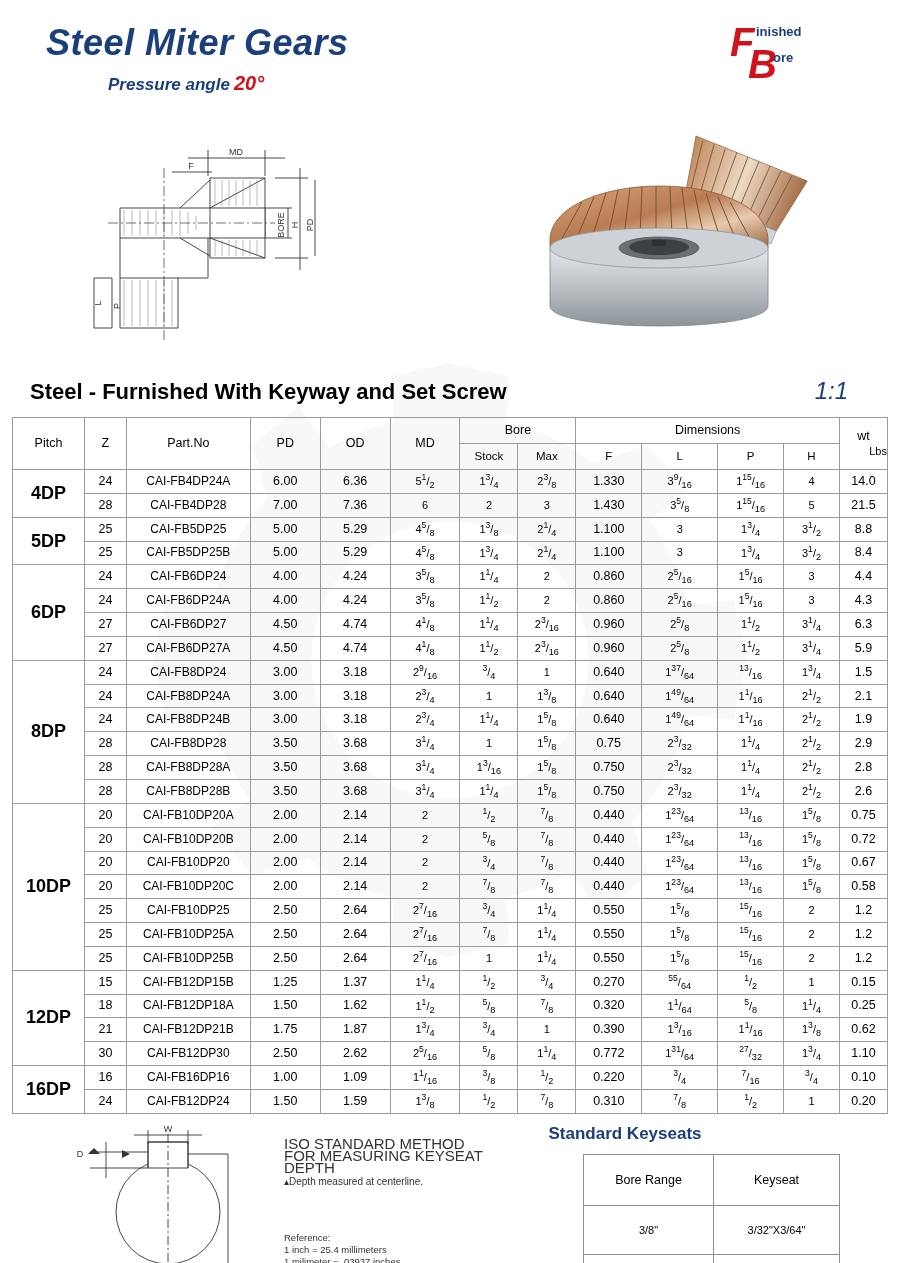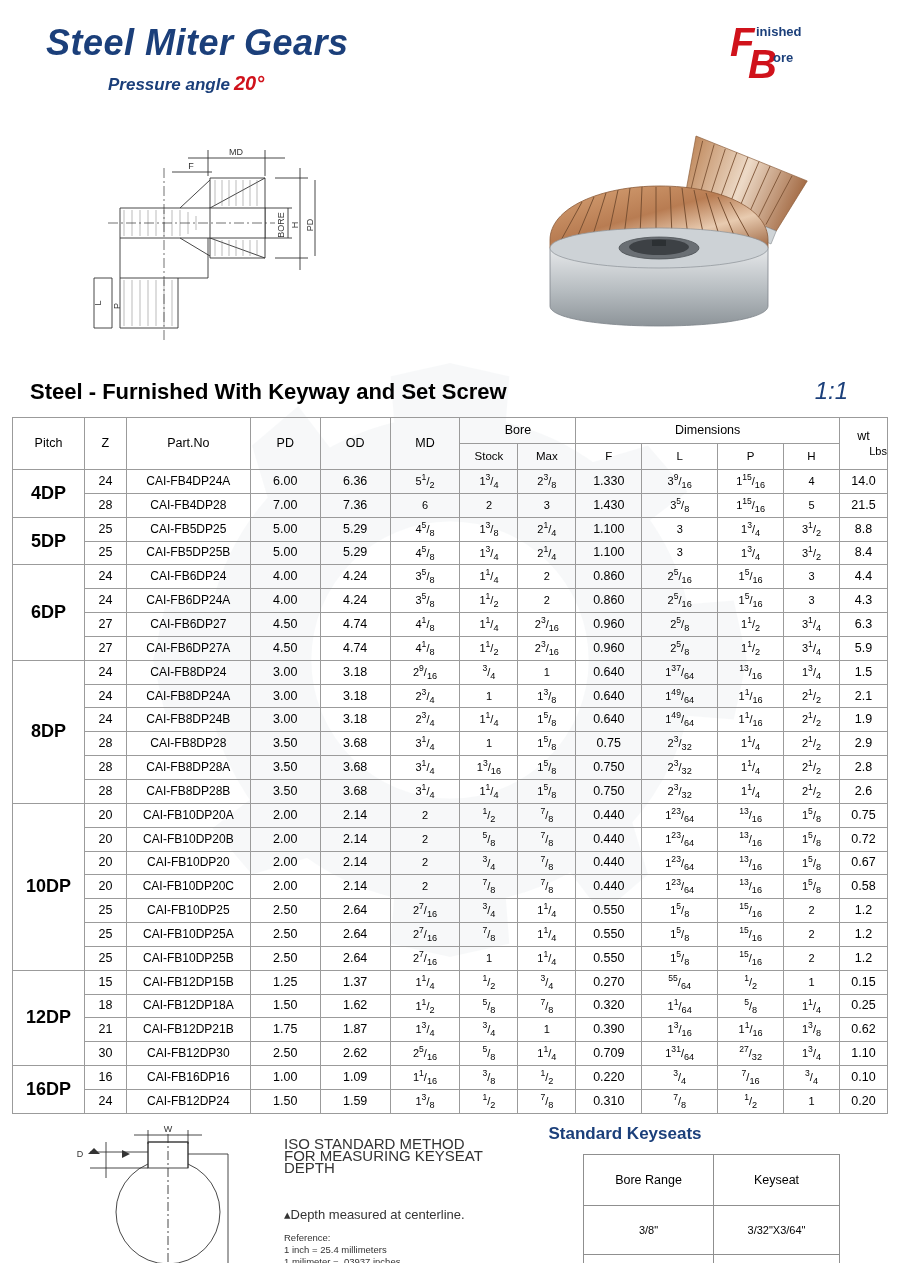--- a/index.html
+++ b/index.html
@@ -92,21 +92,21 @@
   col.c-stock{width:58px;} col.c-max{width:58px;}
   col.c-f{width:66px;} col.c-l{width:76px;} col.c-p{width:66px;} col.c-h{width:56px;}
   col.c-wt{width:48px;}
 
   
   .bottom { position:relative; height:210px; margin-top:10px; }
   .keyseat-dwg { position:absolute; left:60px; top:0; }
   .iso-text {
     position:absolute; left:284px; top:14px; font-size:15px; line-height:12px; color:#333;
   }
-  .depth-note { position:absolute; left:284px; top:83px; font-size:13px; color:#333; }
+  .depth-note { position:absolute; left:284px; top:52px; font-size:10px; color:#333; }
   .ref-note { position:absolute; left:284px; top:108px; font-size:9.5px; line-height:12px; color:#333; }
 
   .ks-title {
     position:absolute; left:625px; top:0px; font-size:17px; font-weight:bold; color:#1b3f7a;
     transform: translateX(-50%);
   }
   table.keyseats {
     position:absolute; left:583px; top:30px;
     border-collapse:collapse; font-size:11px;
   }
@@ -694,21 +694,21 @@
           <td class="num">0.62</td>
         </tr>
         <tr class="grpend">
           <td class="num">30</td>
           <td class="partno">CAI-FB12DP30</td>
           <td class="num">2.50</td>
           <td class="num">2.62</td>
           <td class="frac">2<sup>5</sup>/<sub>16</sub></td>
           <td class="frac"><sup>5</sup>/<sub>8</sub></td>
           <td class="frac">1<sup>1</sup>/<sub>4</sub></td>
-          <td class="num">0.709</td>
+          <td class="num">0.772</td>
           <td class="frac">1<sup>31</sup>/<sub>64</sub></td>
           <td class="frac"><sup>27</sup>/<sub>32</sub></td>
           <td class="frac">1<sup>3</sup>/<sub>4</sub></td>
           <td class="num">1.10</td>
         </tr>
         <tr>
           <td class="pitch" rowspan="2">16DP</td>
           <td class="num">16</td>
           <td class="partno">CAI-FB16DP16</td>
           <td class="num">1.00</td>

